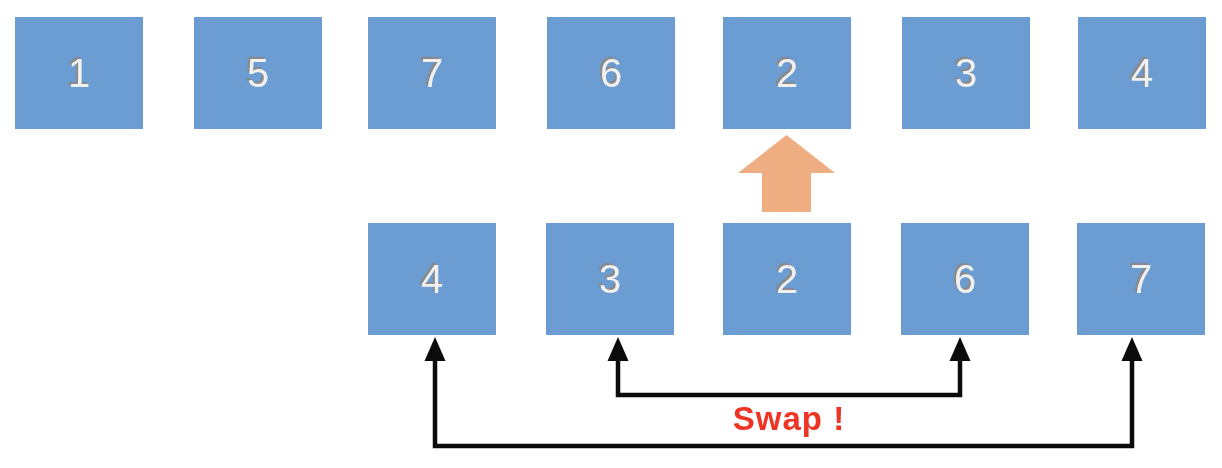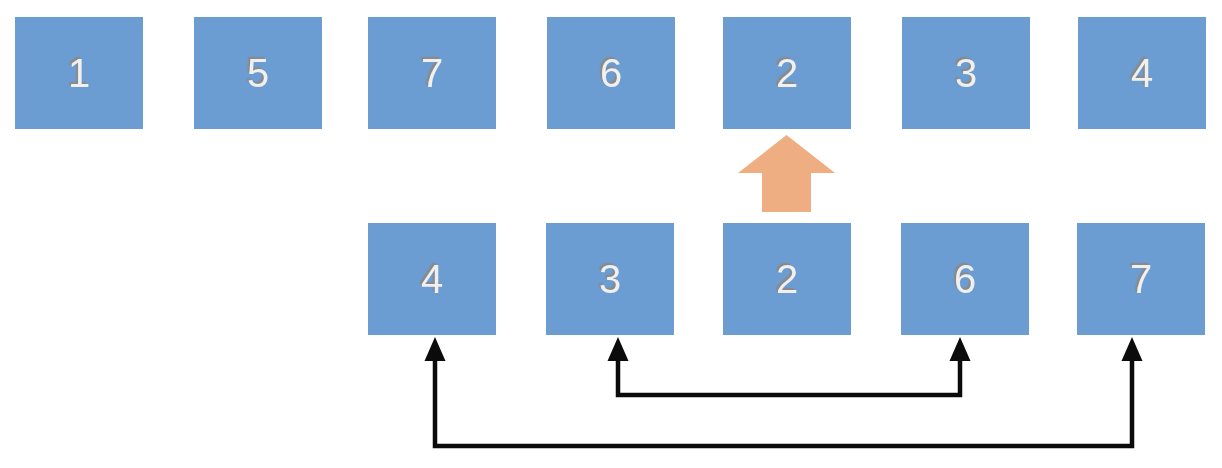--- a/index.html
+++ b/index.html
@@ -132,14 +132,15 @@
       <polygon class="chead" points="618,337 607.5,361 628.5,361"></polygon>
       <polygon class="chead" points="960,337 949.5,361 970.5,361"></polygon>
     </g>
     <g>
       <polyline class="cline" points="435,356 435,446 1132,446 1132,356"></polyline>
       <polygon class="chead" points="435,337 424.5,361 445.5,361"></polygon>
       <polygon class="chead" points="1132,337 1121.5,361 1142.5,361"></polygon>
     </g>
   </svg>
 
+  <div class="swap-label">Swap !</div>
 
 </div>
 
 </body></html>

